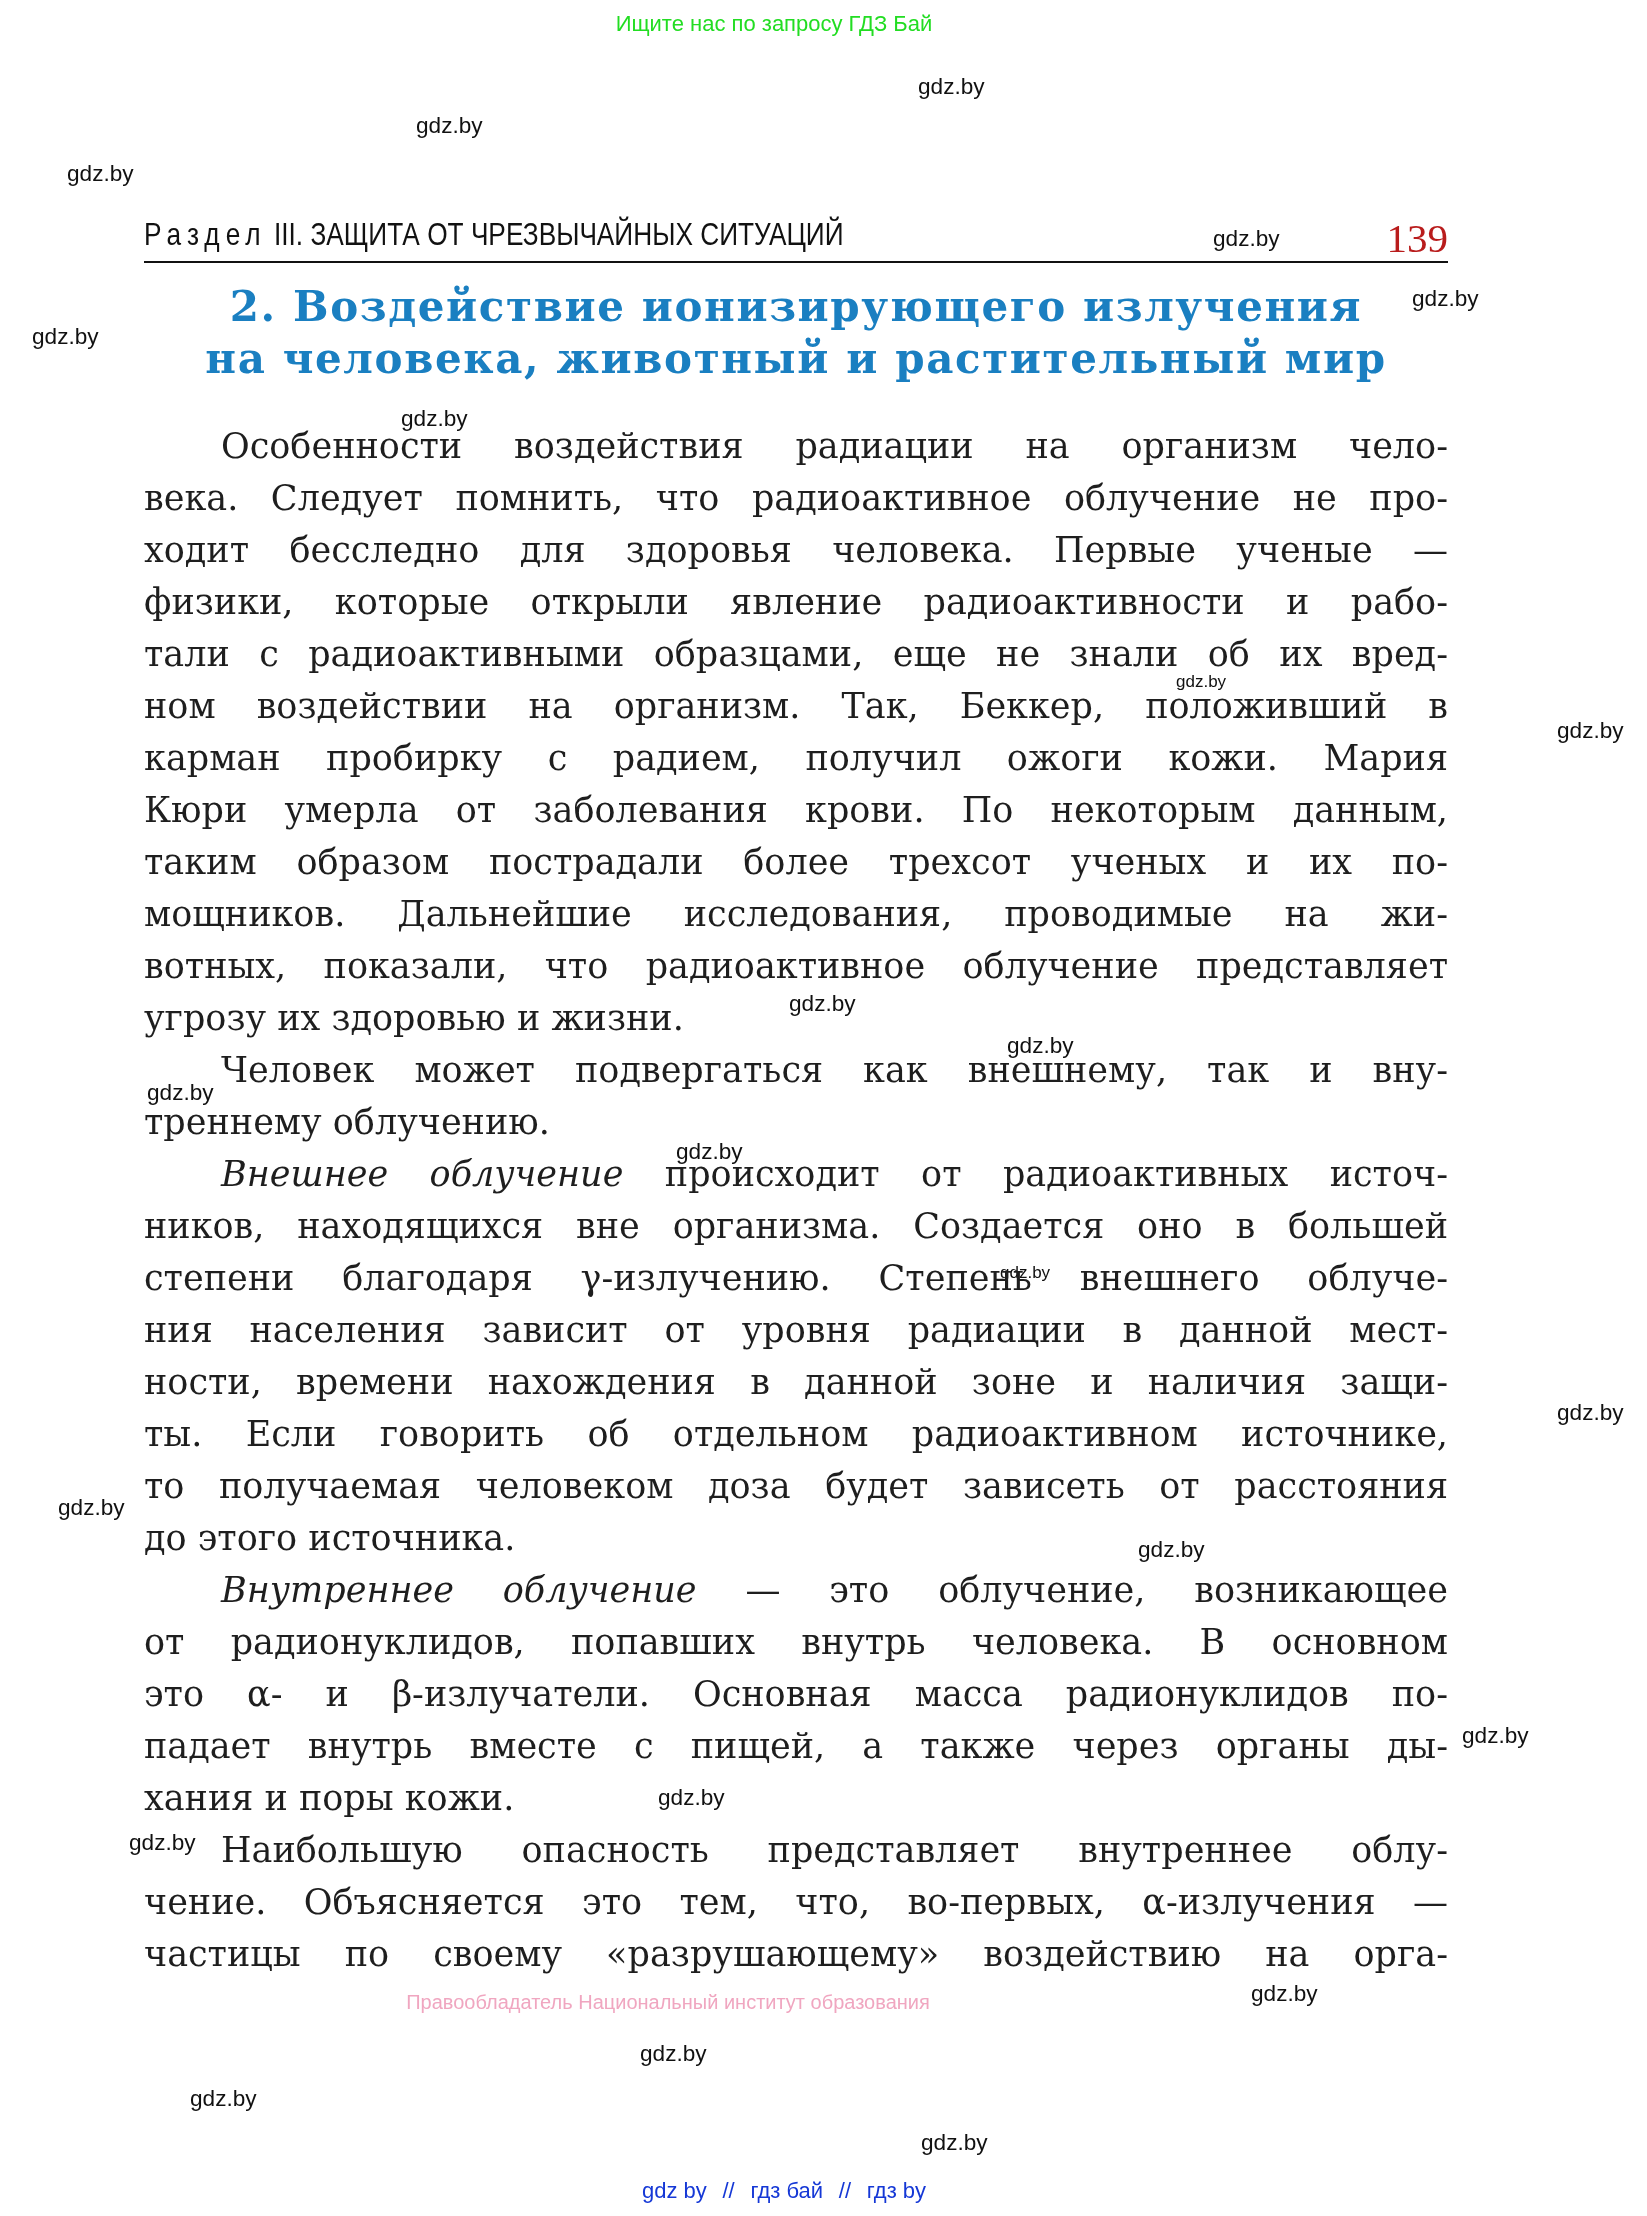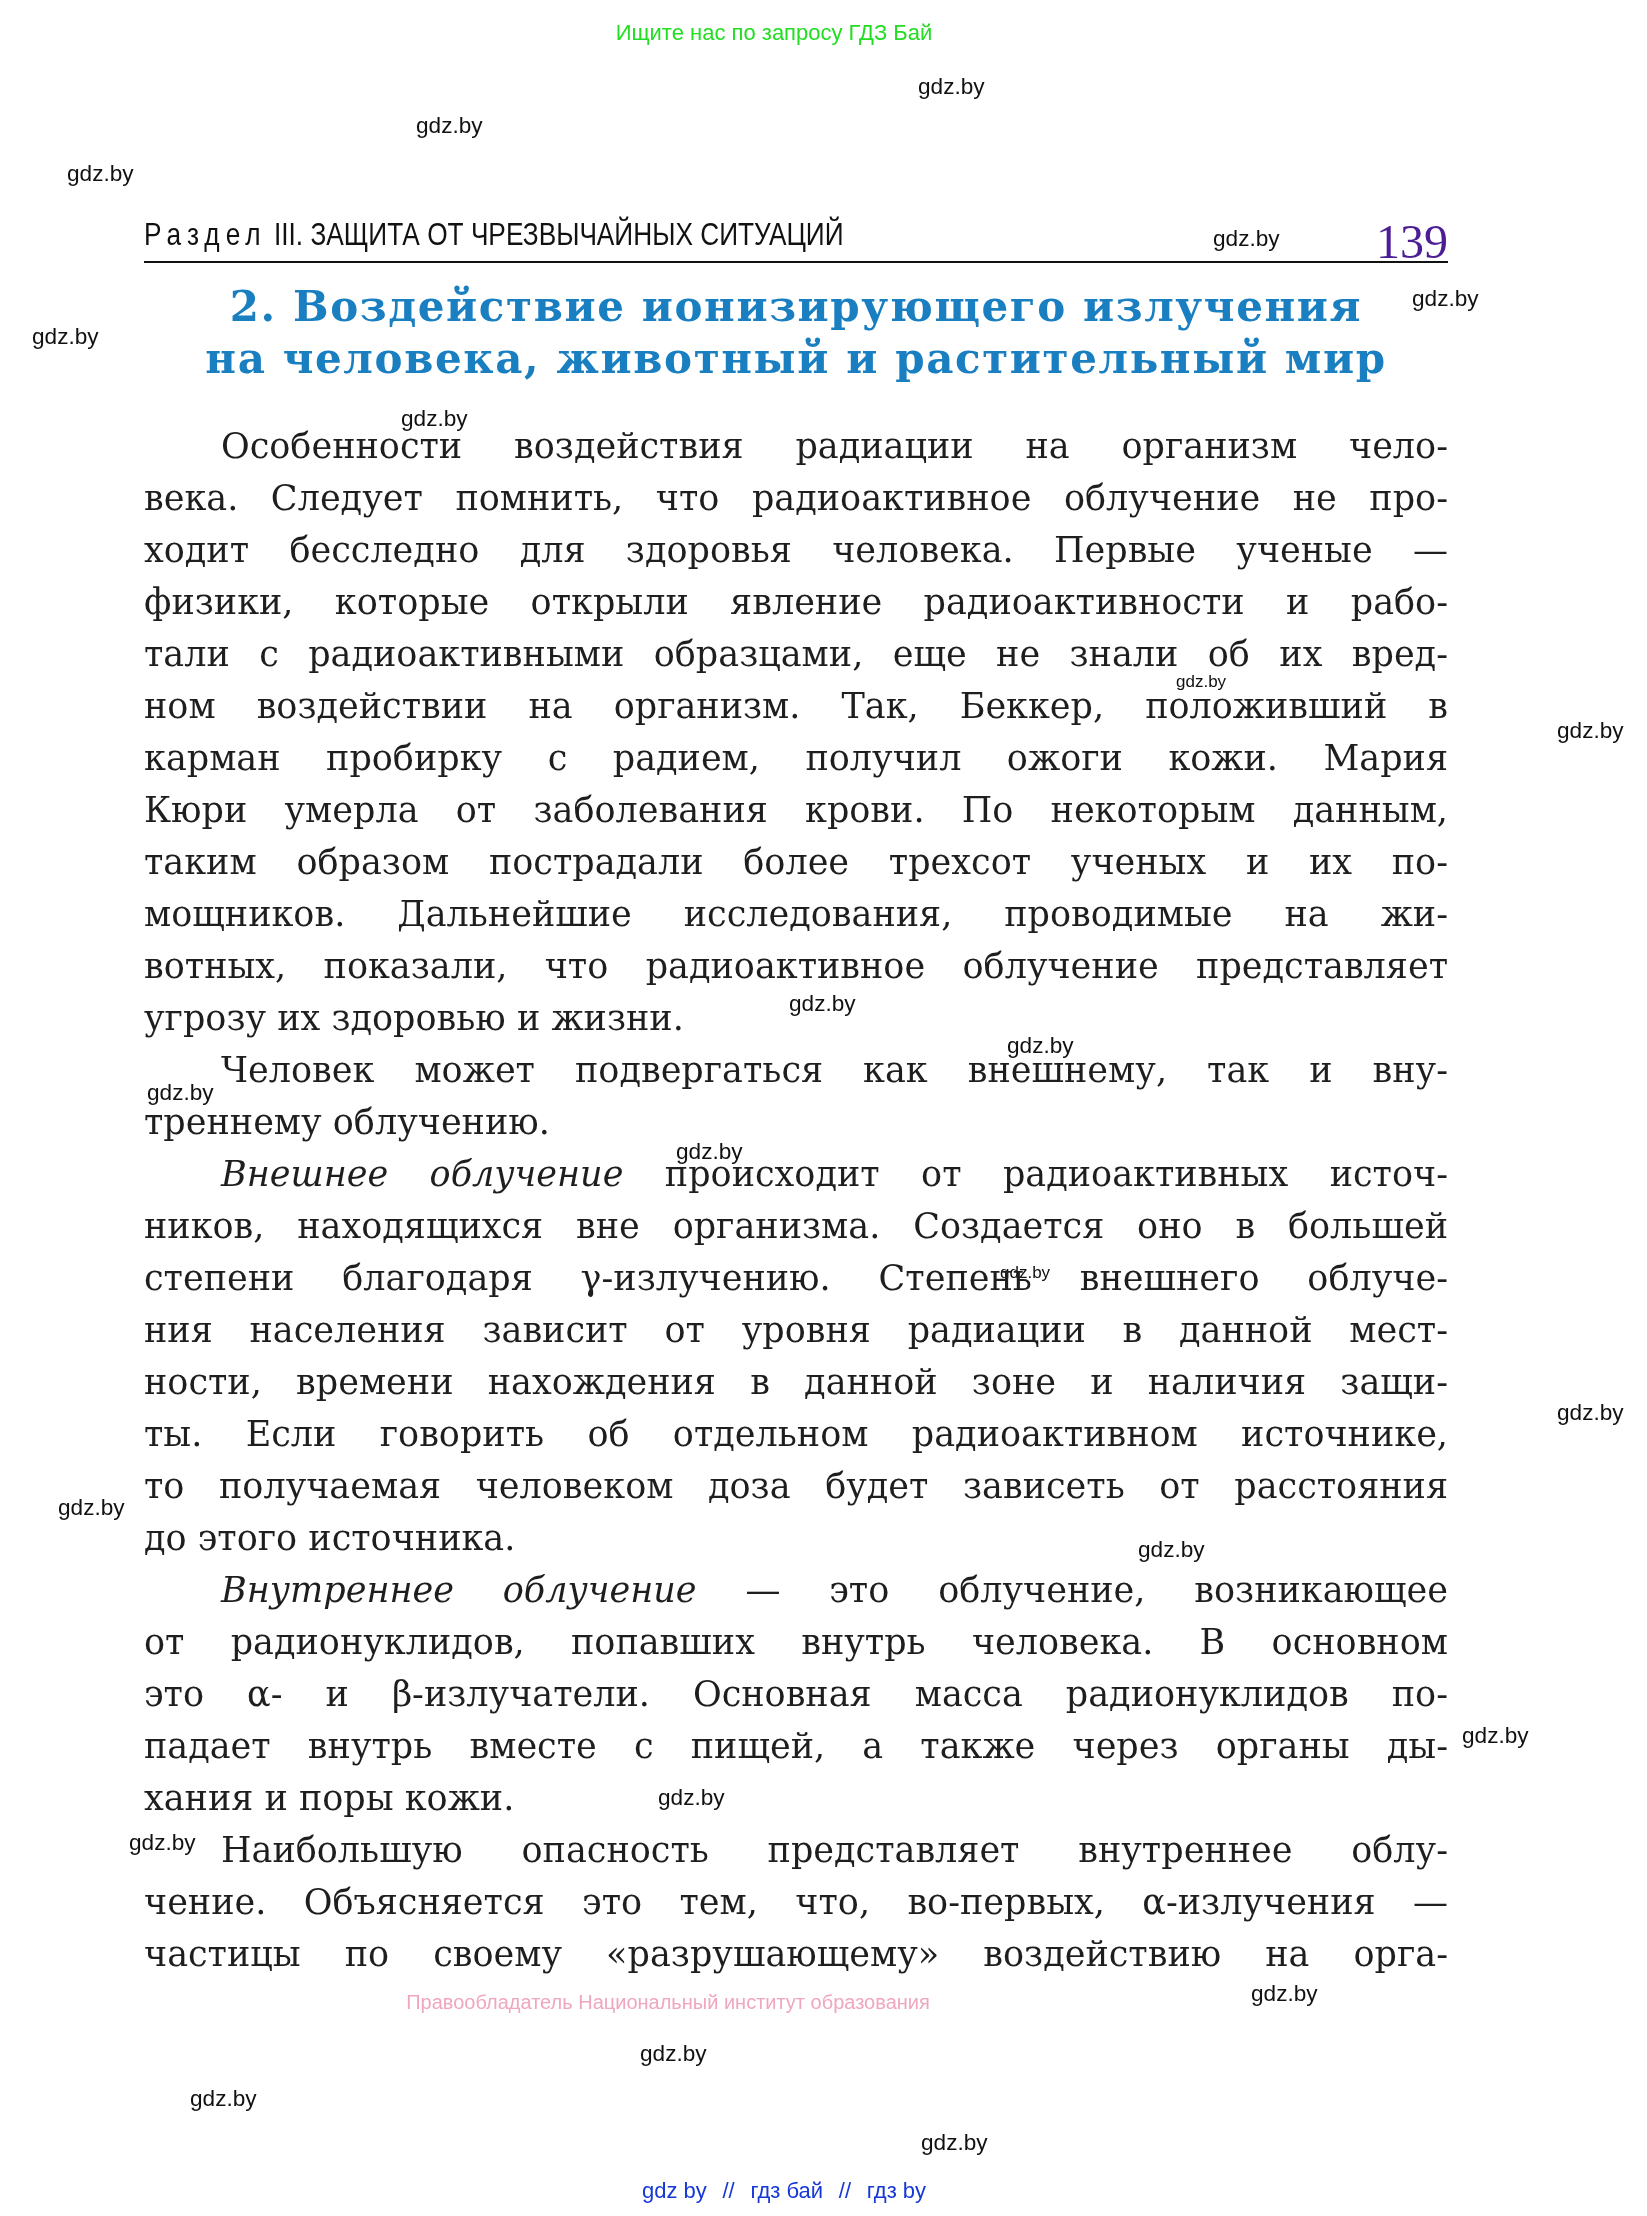--- a/index.html
+++ b/index.html
@@ -1,24 +1,24 @@
 <!DOCTYPE html>
 <html style="font-size:13px"><head>
 <meta charset="utf-8">
 <style>
   html, body { margin:0; padding:0; background:#ffffff; }
   body { width:1648px; height:2216px; position:relative; overflow:hidden; }
   .abs { position:absolute; }
-  .topbanner { top:20px; left:0; width:1548px; text-align:center; color:#22dd22; font-family:"Liberation Sans", sans-serif; font-size:22px; }
+  .topbanner { top:11px; left:0; width:1548px; text-align:center; color:#22dd22; font-family:"Liberation Sans", sans-serif; font-size:22px; }
   .wm { font-family:"Liberation Sans", sans-serif; font-size:22.6px; color:#111; white-space:nowrap; }
   .wm.small { font-size:17px; }
   .header { left:144px; top:214px; width:1304px; height:47px; border-bottom:2.4px solid #111; }
   .header-sec { position:absolute; left:0; top:1.6px; font-family:"Liberation Sans", sans-serif; font-size:32px; color:#111; transform:scaleX(0.82); transform-origin:left; white-space:nowrap; }
   .header-sec .spaced { letter-spacing:7.3px; }
-  .header-page { position:absolute; right:0; top:0; font-family:"Liberation Serif", serif; font-size:48px; color:#4c1d95; }
+  .header-page { position:absolute; right:0; top:0; font-family:"Liberation Serif", serif; font-size:41px; color:#b91c1c; }
   .title { left:144px; top:281px; width:1304px; text-align:center; font-family:"DejaVu Serif", serif; font-weight:bold; font-size:42px; line-height:52px; color:#1a7fc1; letter-spacing:1.6px; }
   .body { left:144px; top:420px; width:1304px; font-family:"DejaVu Serif", serif; font-size:35px; line-height:52px; color:#1e1e1e; text-align:justify; }
   .body b { font-weight:normal; }
   .body i { font-style:italic; }
   .line { display:block; text-align:justify; text-align-last:justify; white-space:nowrap; }
   .copyright { top:1991px; left:0; width:1336px; text-align:center; font-family:"Liberation Sans", sans-serif; font-size:20px; color:#f0a6c0; }
   .footer { top:2178px; left:0; width:1568px; text-align:center; font-family:"Liberation Sans", sans-serif; font-size:22px; color:#1538d6; }
   .footer span { margin:0 4.8px; }
 </style>
 </head>

